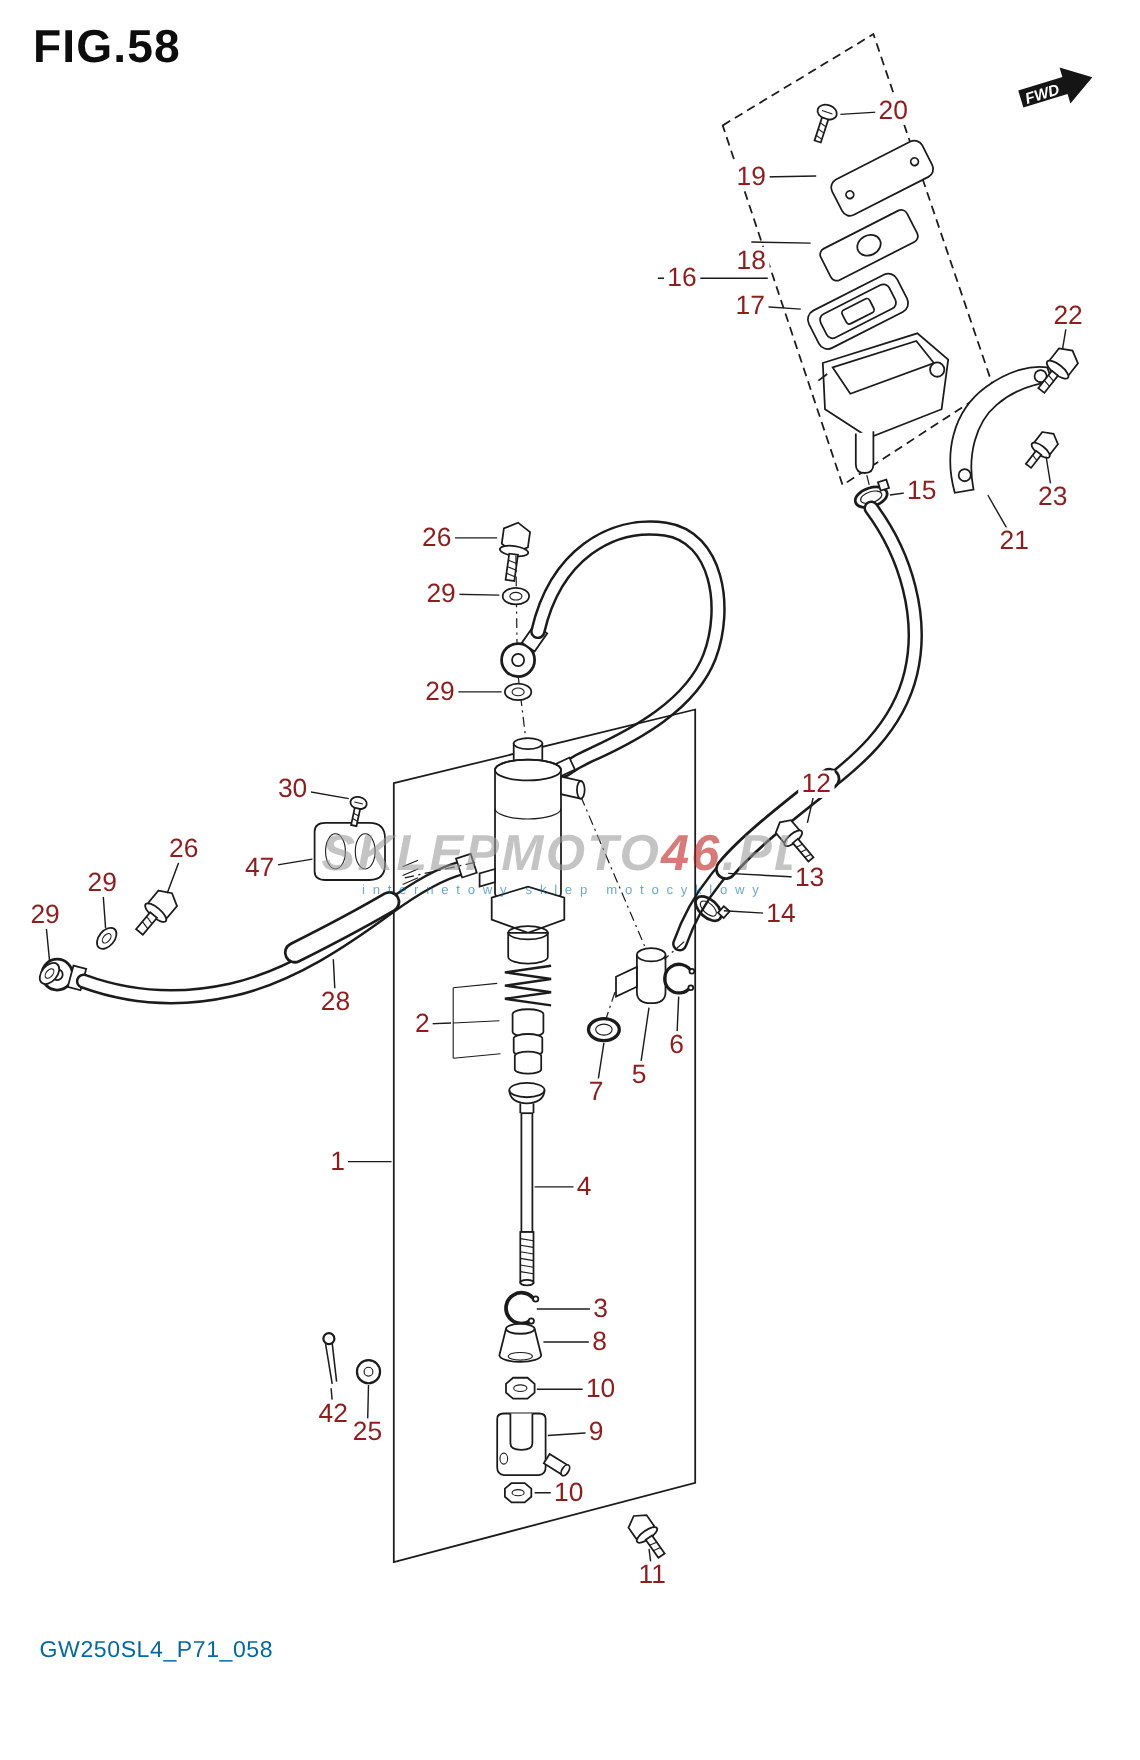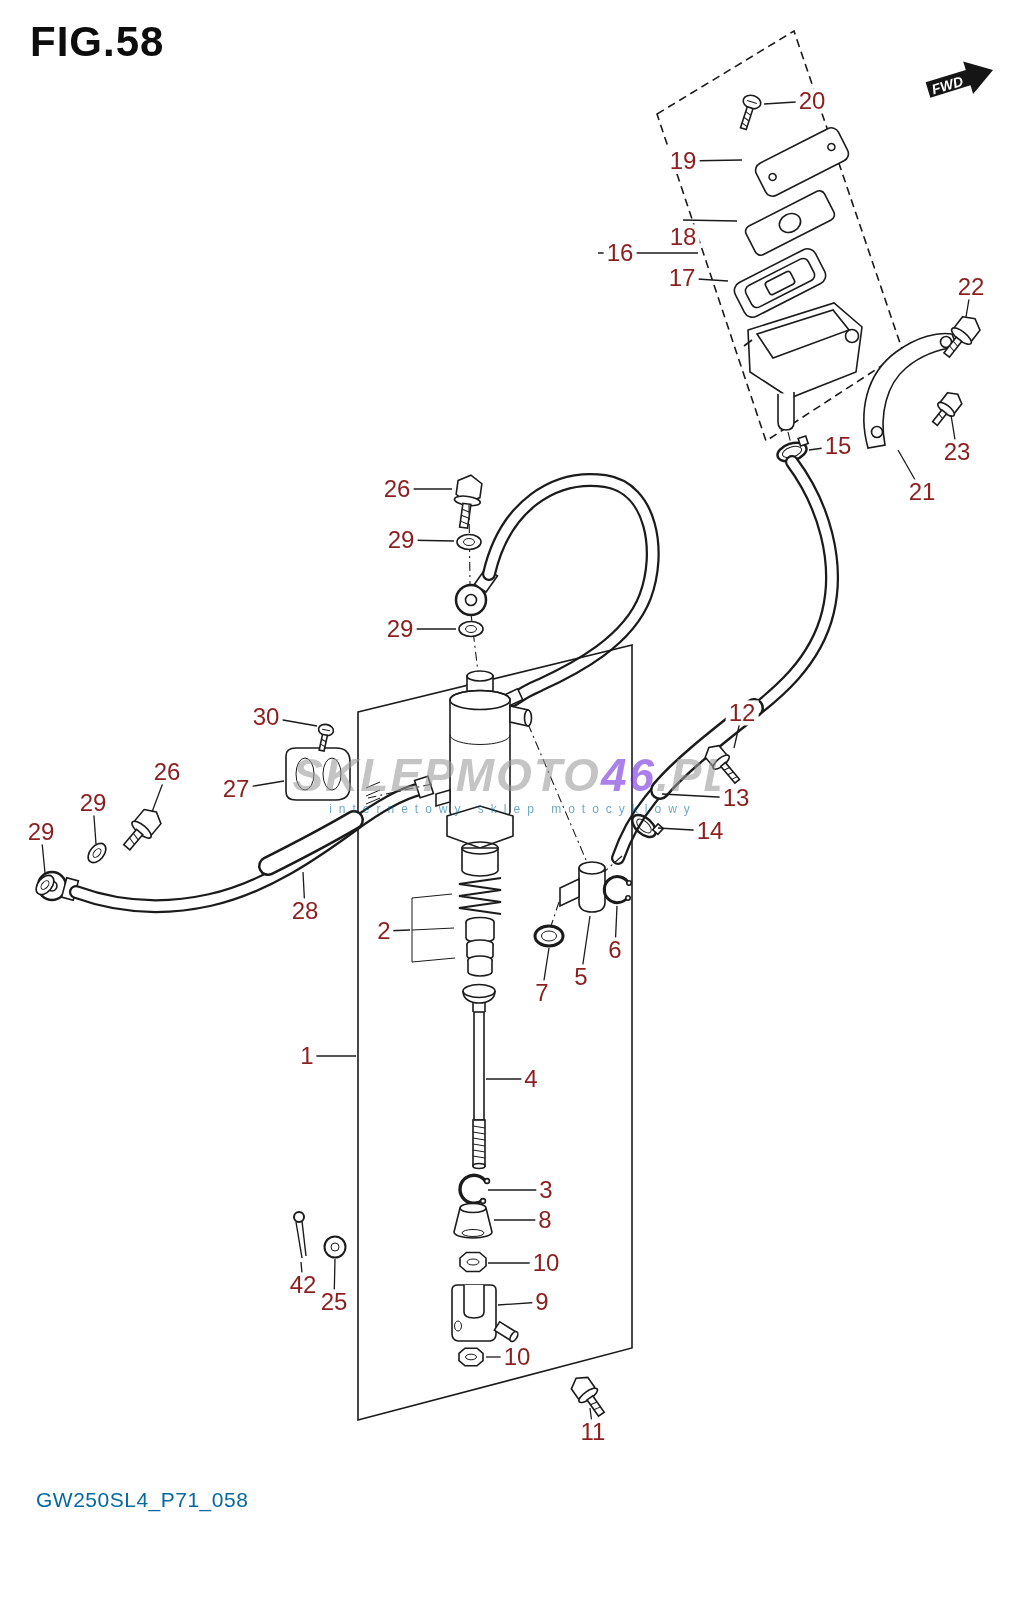--- a/index.html
+++ b/index.html
@@ -6,21 +6,21 @@
   .page{position:relative;width:1005px;height:1600px;background:#fff;overflow:hidden;
         font-family:"Liberation Sans",sans-serif;}
   .fig-title{position:absolute;left:30px;top:18px;font-size:42px;font-weight:700;
              color:#0d0d0d;letter-spacing:1px;z-index:4;}
   #art,#leaders{position:absolute;left:0;top:0;width:1036px;height:1600px;}
   #art{z-index:1;}
   #leaders{z-index:3;pointer-events:none;}
   .watermark{position:absolute;left:278px;top:748px;width:470px;text-align:center;
              opacity:.58;z-index:2;}
   .wm-main{font-size:46px;font-weight:700;font-style:italic;color:#9b9b9b;letter-spacing:2px;}
-  .wm-accent{color:#6d28d9;}
+  .wm-accent{color:#b91c1c;}
   .wm-sub{font-size:12px;letter-spacing:7px;color:#0369a1;margin-top:0px;}
   #callouts{position:absolute;left:0;top:0;width:1036px;height:1600px;z-index:4;}
   .callout{position:absolute;transform:translate(-50%,-50%);font-size:24px;
            color:var(--callout,#8b1e1e);background:#fff;padding:0 3px;line-height:1.05;}
   .footer-code{position:absolute;left:36px;top:1488px;font-size:21px;color:#0369a1;
                letter-spacing:.5px;z-index:4;}
   .footer-title{position:absolute;left:36px;top:1540px;font-size:23px;color:#0d0d0d;
                 letter-spacing:.5px;z-index:4;}
   
   .ln{fill:none;stroke:#1b1b1b;stroke-width:1.6;}
@@ -382,21 +382,21 @@
       <div class="callout" style="left: 682px; top: 278px;">17</div>
       <div class="callout" style="left: 971px; top: 287px;">22</div>
       <div class="callout" style="left: 838px; top: 446px;">15</div>
       <div class="callout" style="left: 957px; top: 452px;">23</div>
       <div class="callout" style="left: 922px; top: 492px;">21</div>
       <div class="callout" style="left: 397px; top: 489px;">26</div>
       <div class="callout" style="left: 401px; top: 540px;">29</div>
       <div class="callout" style="left: 400px; top: 629px;">29</div>
       <div class="callout" style="left: 266px; top: 717px;">30</div>
       <div class="callout" style="left: 742px; top: 713px;">12</div>
-      <div class="callout" style="left: 236px; top: 789px;">27</div>
+      <div class="callout" style="left: 236px; top: 789px;">47</div>
       <div class="callout" style="left: 167px; top: 772px;">26</div>
       <div class="callout" style="left: 93px; top: 803px;">29</div>
       <div class="callout" style="left: 41px; top: 832px;">29</div>
       <div class="callout" style="left: 736px; top: 798px;">13</div>
       <div class="callout" style="left: 710px; top: 831px;">14</div>
       <div class="callout" style="left: 305px; top: 911px;">28</div>
       <div class="callout" style="left: 384px; top: 931px;">2</div>
       <div class="callout" style="left: 615px; top: 950px;">6</div>
       <div class="callout" style="left: 581px; top: 977px;">5</div>
       <div class="callout" style="left: 542px; top: 993px;">7</div>

